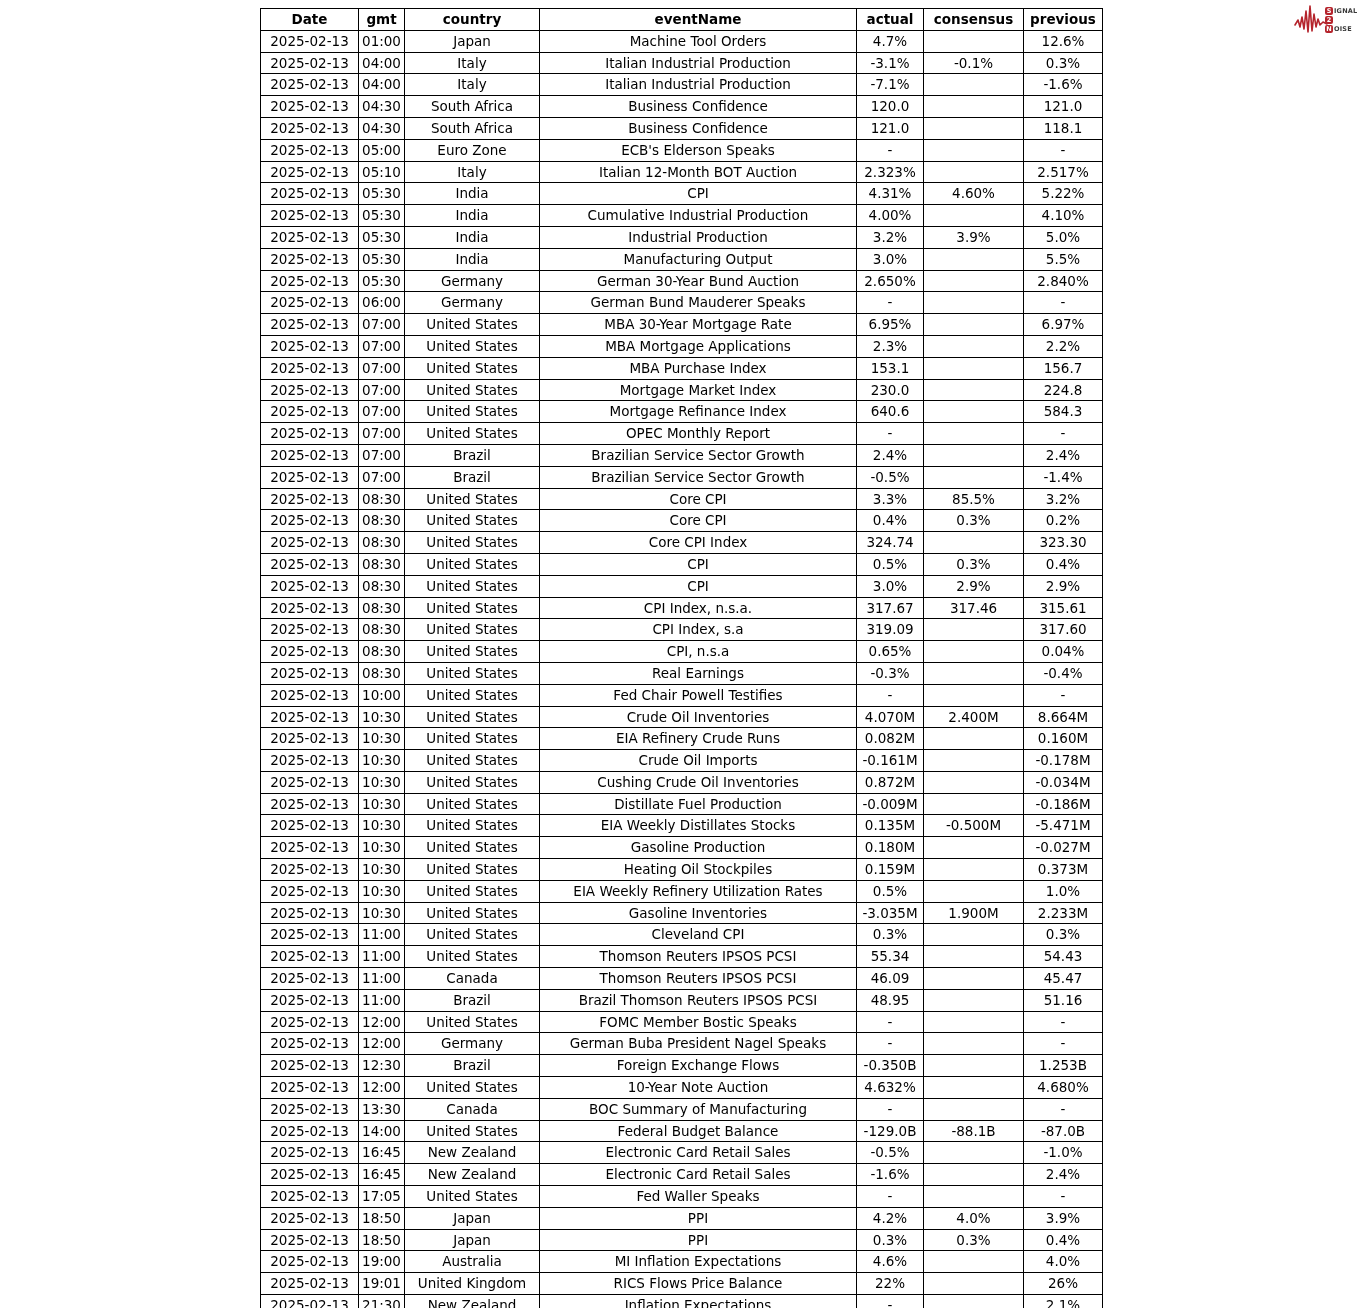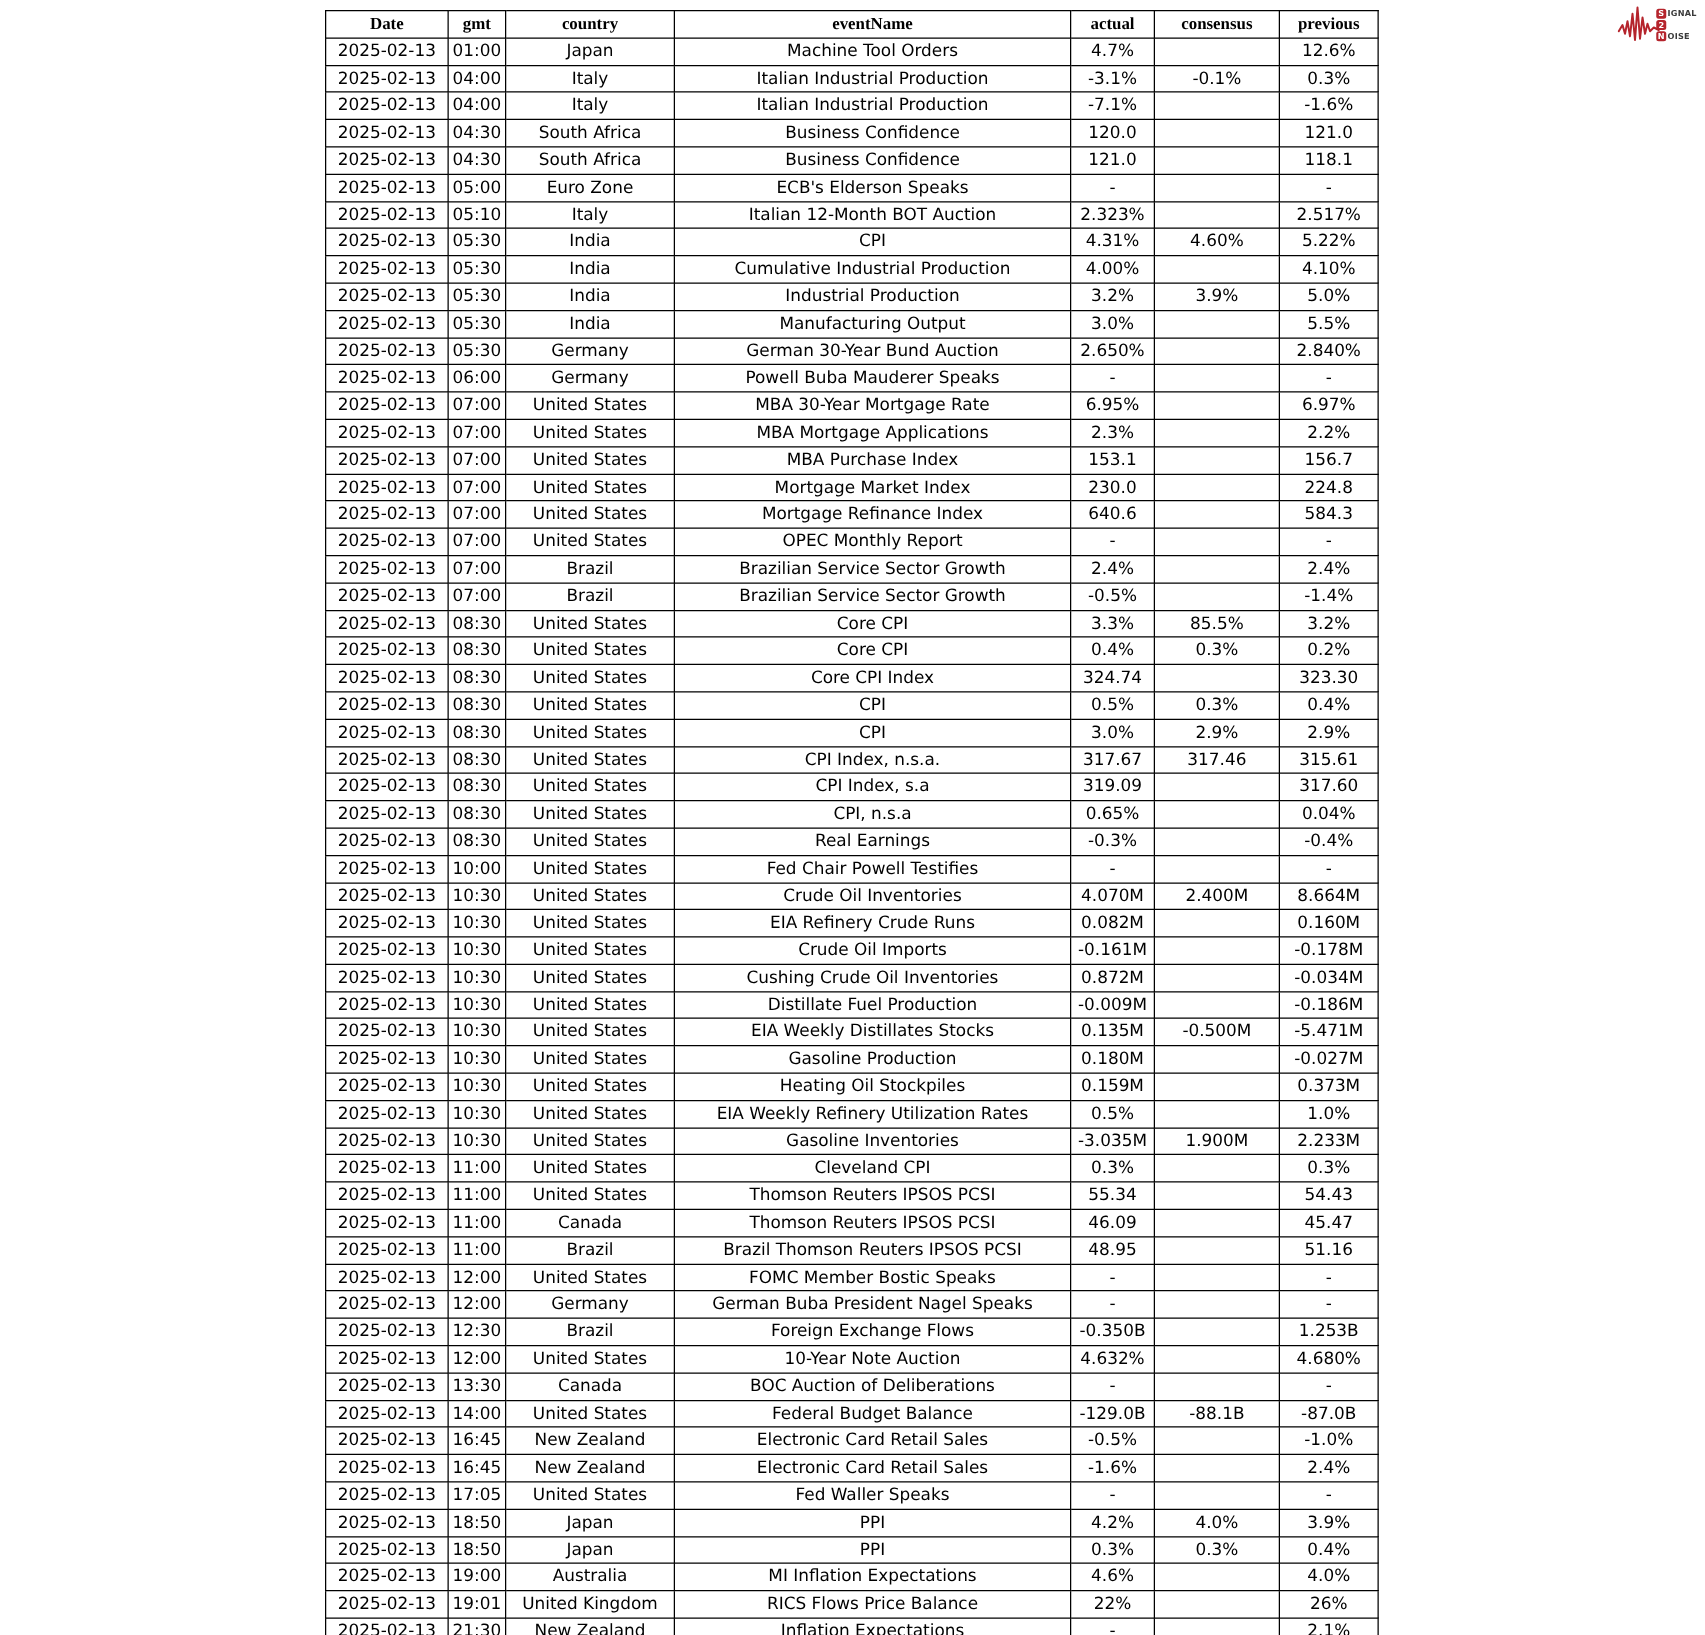--- a/index.html
+++ b/index.html
@@ -21,21 +21,21 @@
     border: 1px solid #000;
     text-align: center;
     vertical-align: middle;
     padding: 0 2px;
     font-size: 13.5px;
     height: 20.8px;
     line-height: 20.8px;
     white-space: nowrap;
     overflow: hidden;
   }
-  table.calendar th { font-weight: bold; font-family: Liberation Serif, serif; }
+  table.calendar th { font-weight: bold; }
 
   
   .logo {
     position: absolute;
     left: 1294px; top: 3px;
     width: 64px; height: 34px;
     display: flex; align-items: center;
   }
   .logo .wave { width: 34px; height: 32px; flex: 0 0 auto; margin-right: -3px; }
   .logo-lines { display: flex; flex-direction: column; gap: 1px; }
@@ -187,21 +187,21 @@
     <td>Germany</td>
     <td>German 30-Year Bund Auction</td>
     <td>2.650%</td>
     <td></td>
     <td>2.840%</td>
   </tr>
         <tr>
     <td>2025-02-13</td>
     <td>06:00</td>
     <td>Germany</td>
-    <td>Powell Buba Mauderer Speaks</td>
+    <td>German Bund Mauderer Speaks</td>
     <td>-</td>
     <td></td>
     <td>-</td>
   </tr>
         <tr>
     <td>2025-02-13</td>
     <td>07:00</td>
     <td>United States</td>
     <td>MBA 30-Year Mortgage Rate</td>
     <td>6.95%</td>
@@ -520,21 +520,21 @@
     <td>United States</td>
     <td>10-Year Note Auction</td>
     <td>4.632%</td>
     <td></td>
     <td>4.680%</td>
   </tr>
         <tr>
     <td>2025-02-13</td>
     <td>13:30</td>
     <td>Canada</td>
-    <td>BOC Auction of Deliberations</td>
+    <td>BOC Summary of Manufacturing</td>
     <td>-</td>
     <td></td>
     <td>-</td>
   </tr>
         <tr>
     <td>2025-02-13</td>
     <td>14:00</td>
     <td>United States</td>
     <td>Federal Budget Balance</td>
     <td>-129.0B</td>

